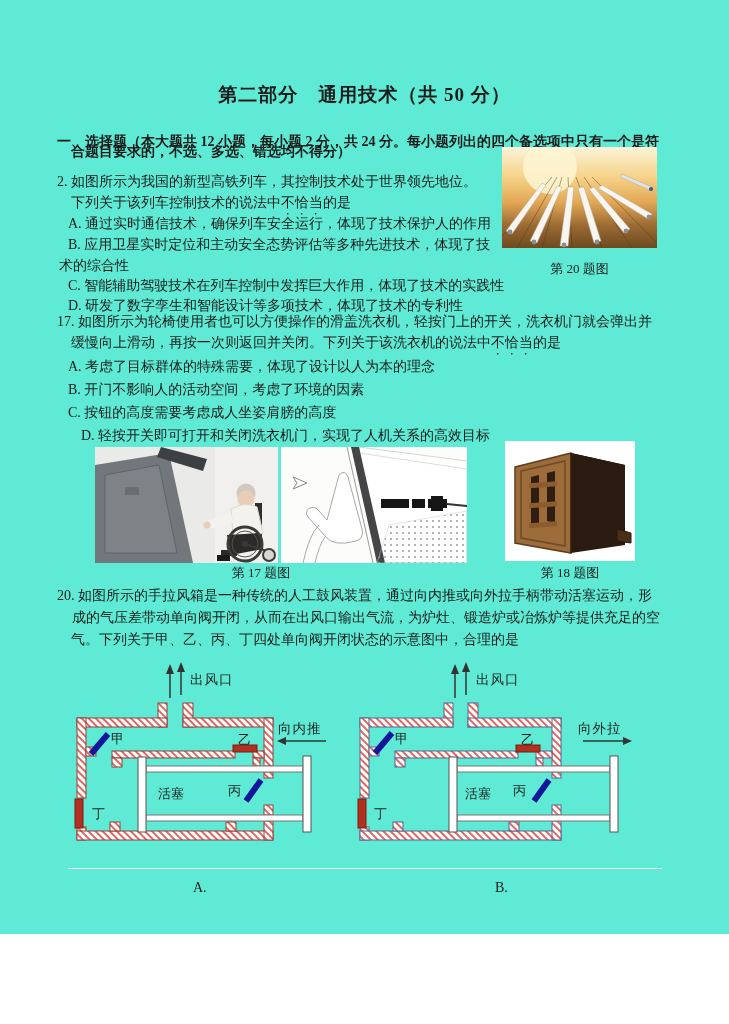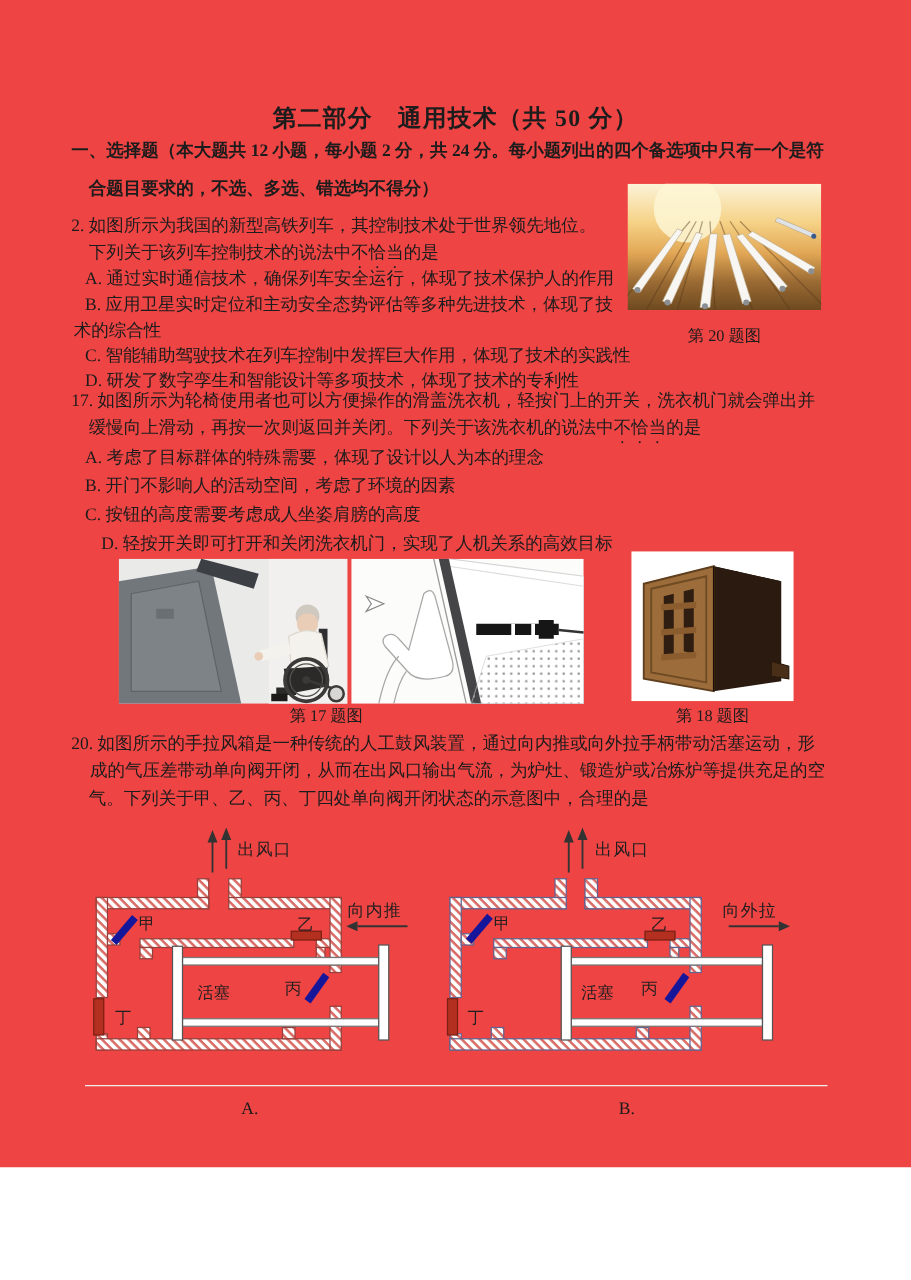--- a/index.html
+++ b/index.html
@@ -1,16 +1,16 @@
 <!DOCTYPE html>
 <html><head>
 <meta charset="utf-8">
 <style>
   html,body{margin:0;padding:0;background:#fff;}
-  .page{position:relative;width:729px;height:934px;background:#ef4444;overflow:hidden;
+  .page{position:relative;width:729px;height:934px;background:#5eead4;overflow:hidden;
         font-family:"Liberation Serif","DejaVu Serif",serif;color:#1c1c1c;}
   .ln{position:absolute;white-space:nowrap;font-size:14px;line-height:19px;}
   .bold{font-weight:700;}
   .title{position:absolute;top:82px;left:0;width:100%;text-align:center;
          font-size:19px;font-weight:700;letter-spacing:1px;}
   .emph{-webkit-text-emphasis:filled dot;-webkit-text-emphasis-position:under right;
         text-emphasis:filled dot;text-emphasis-position:under right;}
   .caption{position:absolute;font-size:13px;text-align:center;white-space:nowrap;}
   .fig{position:absolute;}
   .divider{position:absolute;left:68px;top:868px;width:594px;height:1px;background:#efeeee;}
@@ -19,21 +19,21 @@
   .dlabel{font-size:13px;fill:#1f1f1f;}
   .dlabel-big{font-size:13.5px;fill:#1f1f1f;letter-spacing:1px;}
 </style>
 </head>
 <body>
 
 <div class="page">
 
   <div class="title">第二部分　通用技术（共 50 分）</div>
 
-  <div class="ln bold" style="top:112px;left:57px;">一、选择题（本大题共 12 小题，每小题 2 分，共 24 分。每小题列出的四个备选项中只有一个是符</div>
+  <div class="ln bold" style="top:132px;left:57px;">一、选择题（本大题共 12 小题，每小题 2 分，共 24 分。每小题列出的四个备选项中只有一个是符</div>
   <div class="ln bold" style="top:142px;left:71px;">合题目要求的，不选、多选、错选均不得分）</div>
 
   <div class="ln" style="top:172px;left:57px;">2. 如图所示为我国的新型高铁列车，其控制技术处于世界领先地位。</div>
   <div class="ln" style="top:193px;left:71px;"><span>下列关于该列车控制技术的说法中</span><span class="emph">不恰当</span><span>的是</span></div>
   <div class="ln" style="top:214px;left:68px;">A. 通过实时通信技术，确保列车安全运行，体现了技术保护人的作用</div>
   <div class="ln" style="top:235px;left:68px;">B. 应用卫星实时定位和主动安全态势评估等多种先进技术，体现了技</div>
   <div class="ln" style="top:256px;left:59px;">术的综合性</div>
   <div class="ln" style="top:276px;left:68px;">C. 智能辅助驾驶技术在列车控制中发挥巨大作用，体现了技术的实践性</div>
   <div class="ln" style="top:296px;left:68px;">D. 研发了数字孪生和智能设计等多项技术，体现了技术的专利性</div>
 

